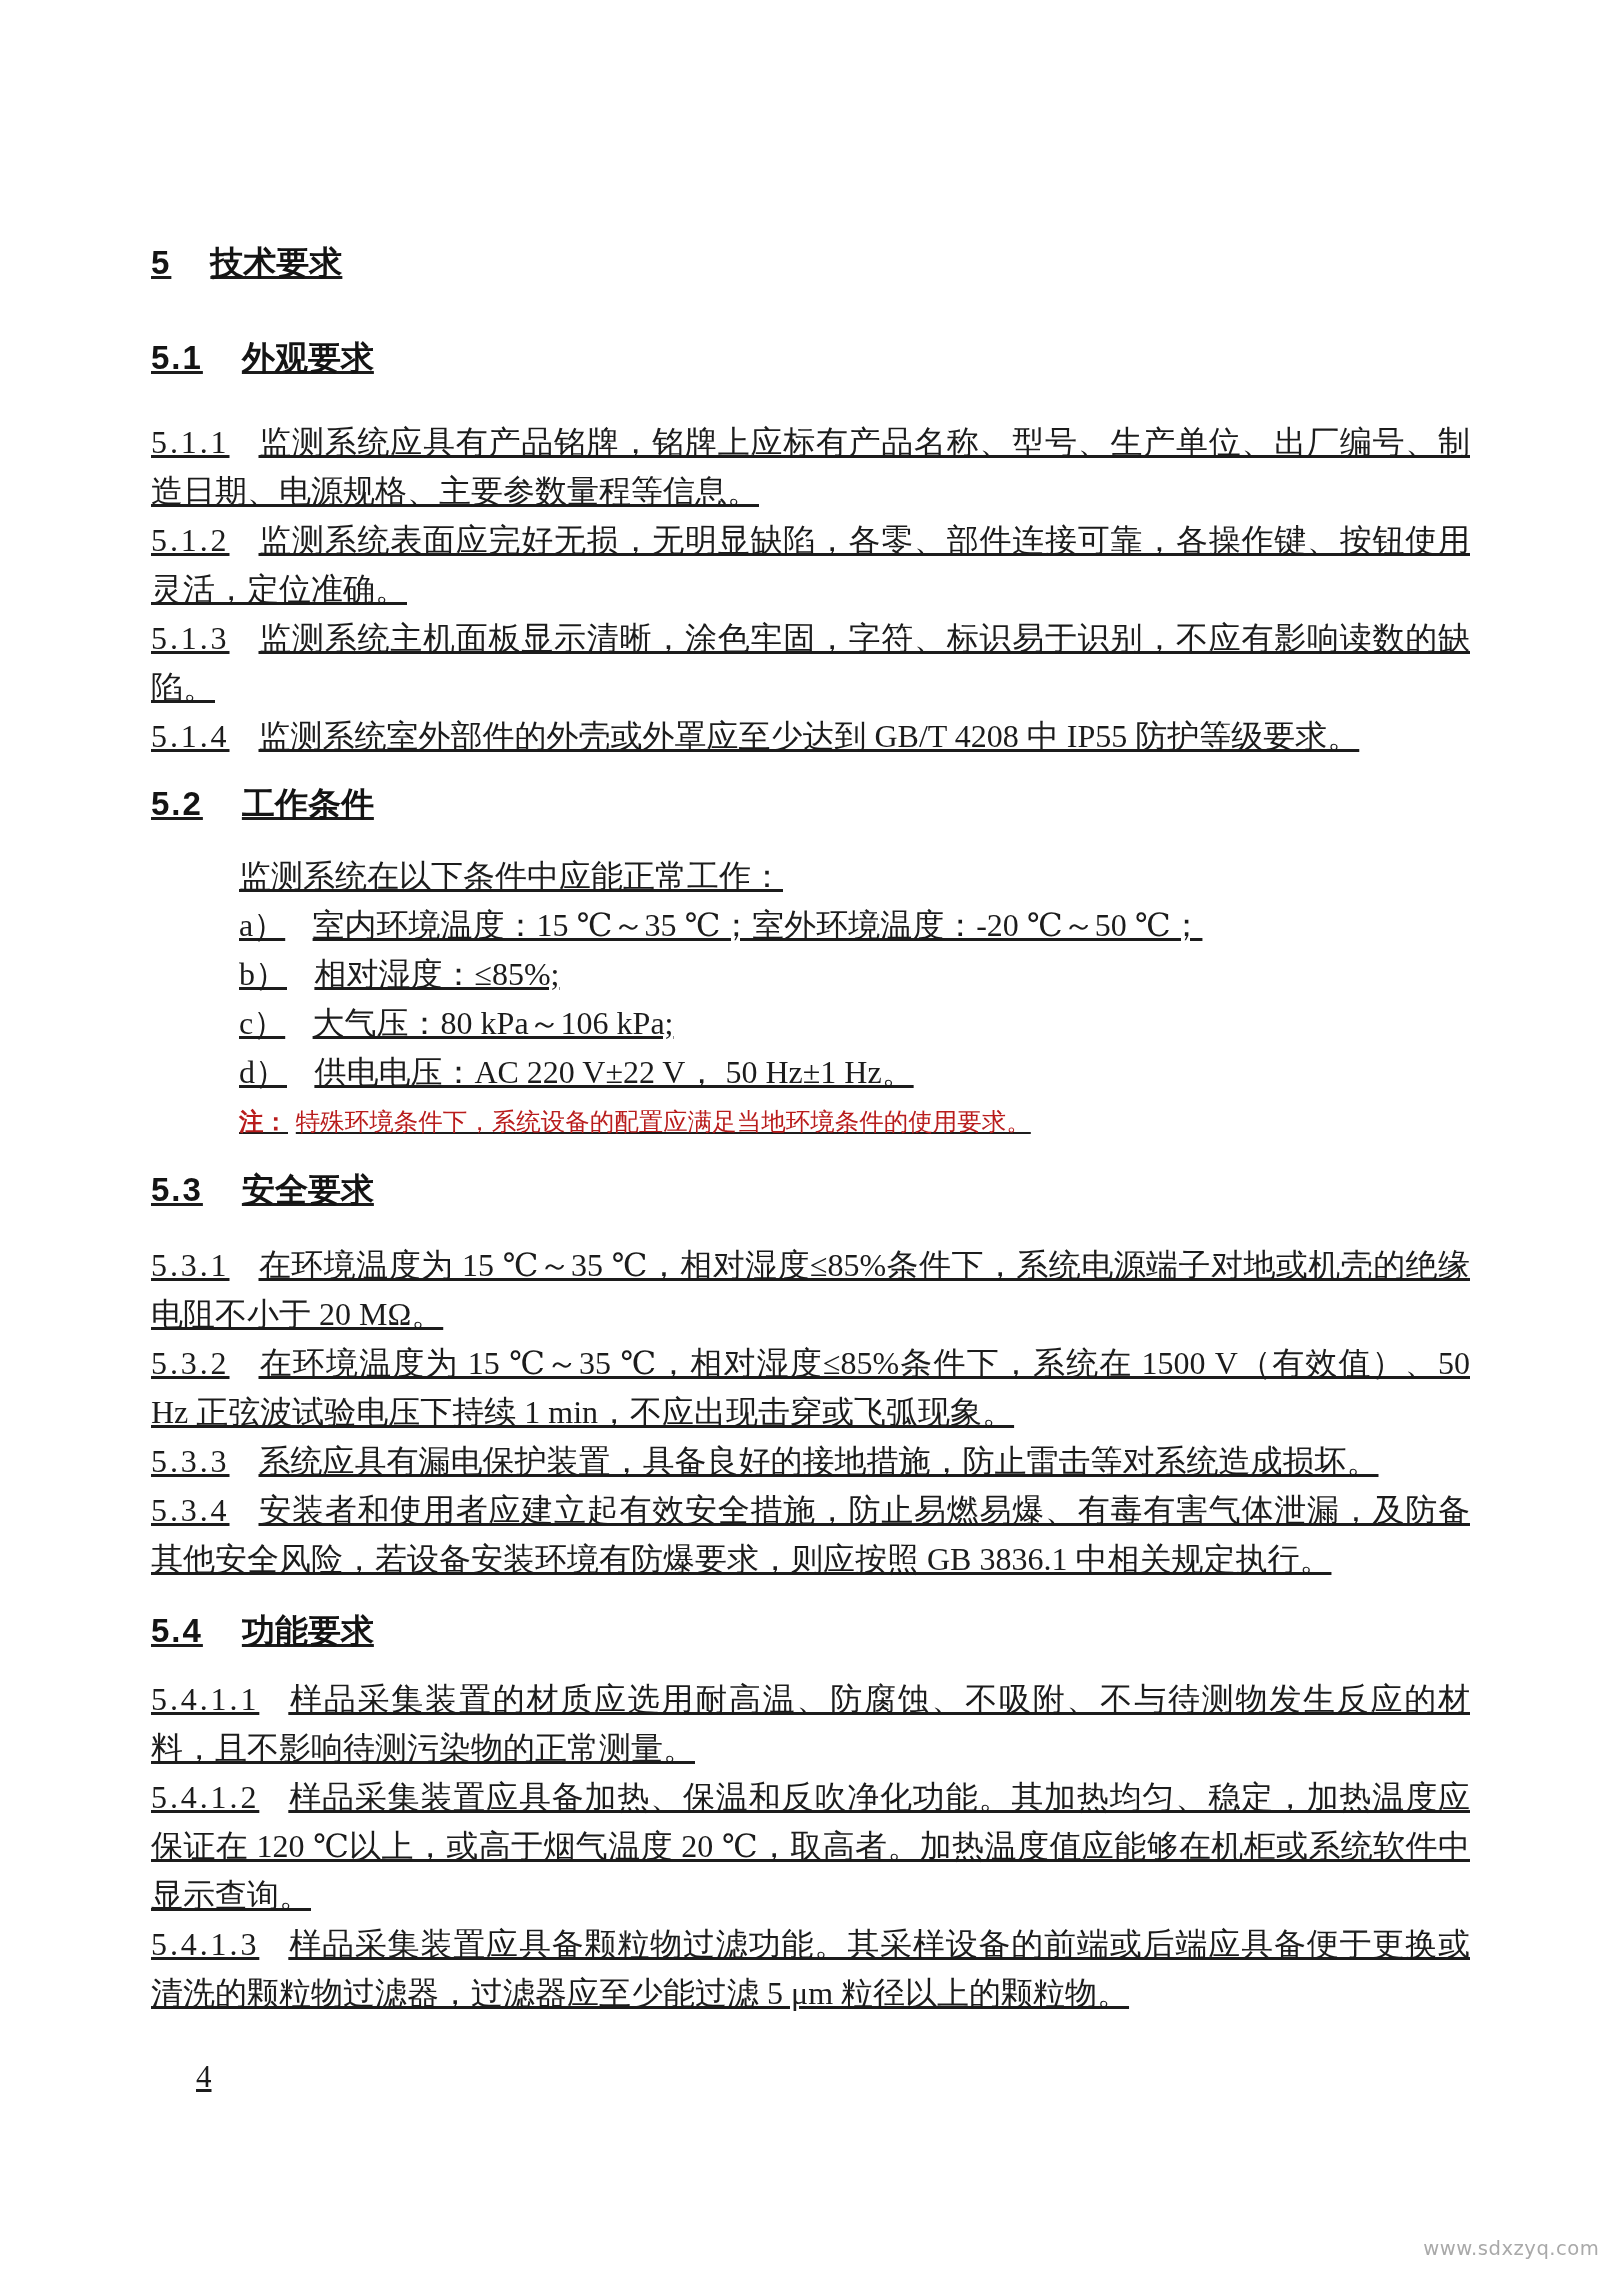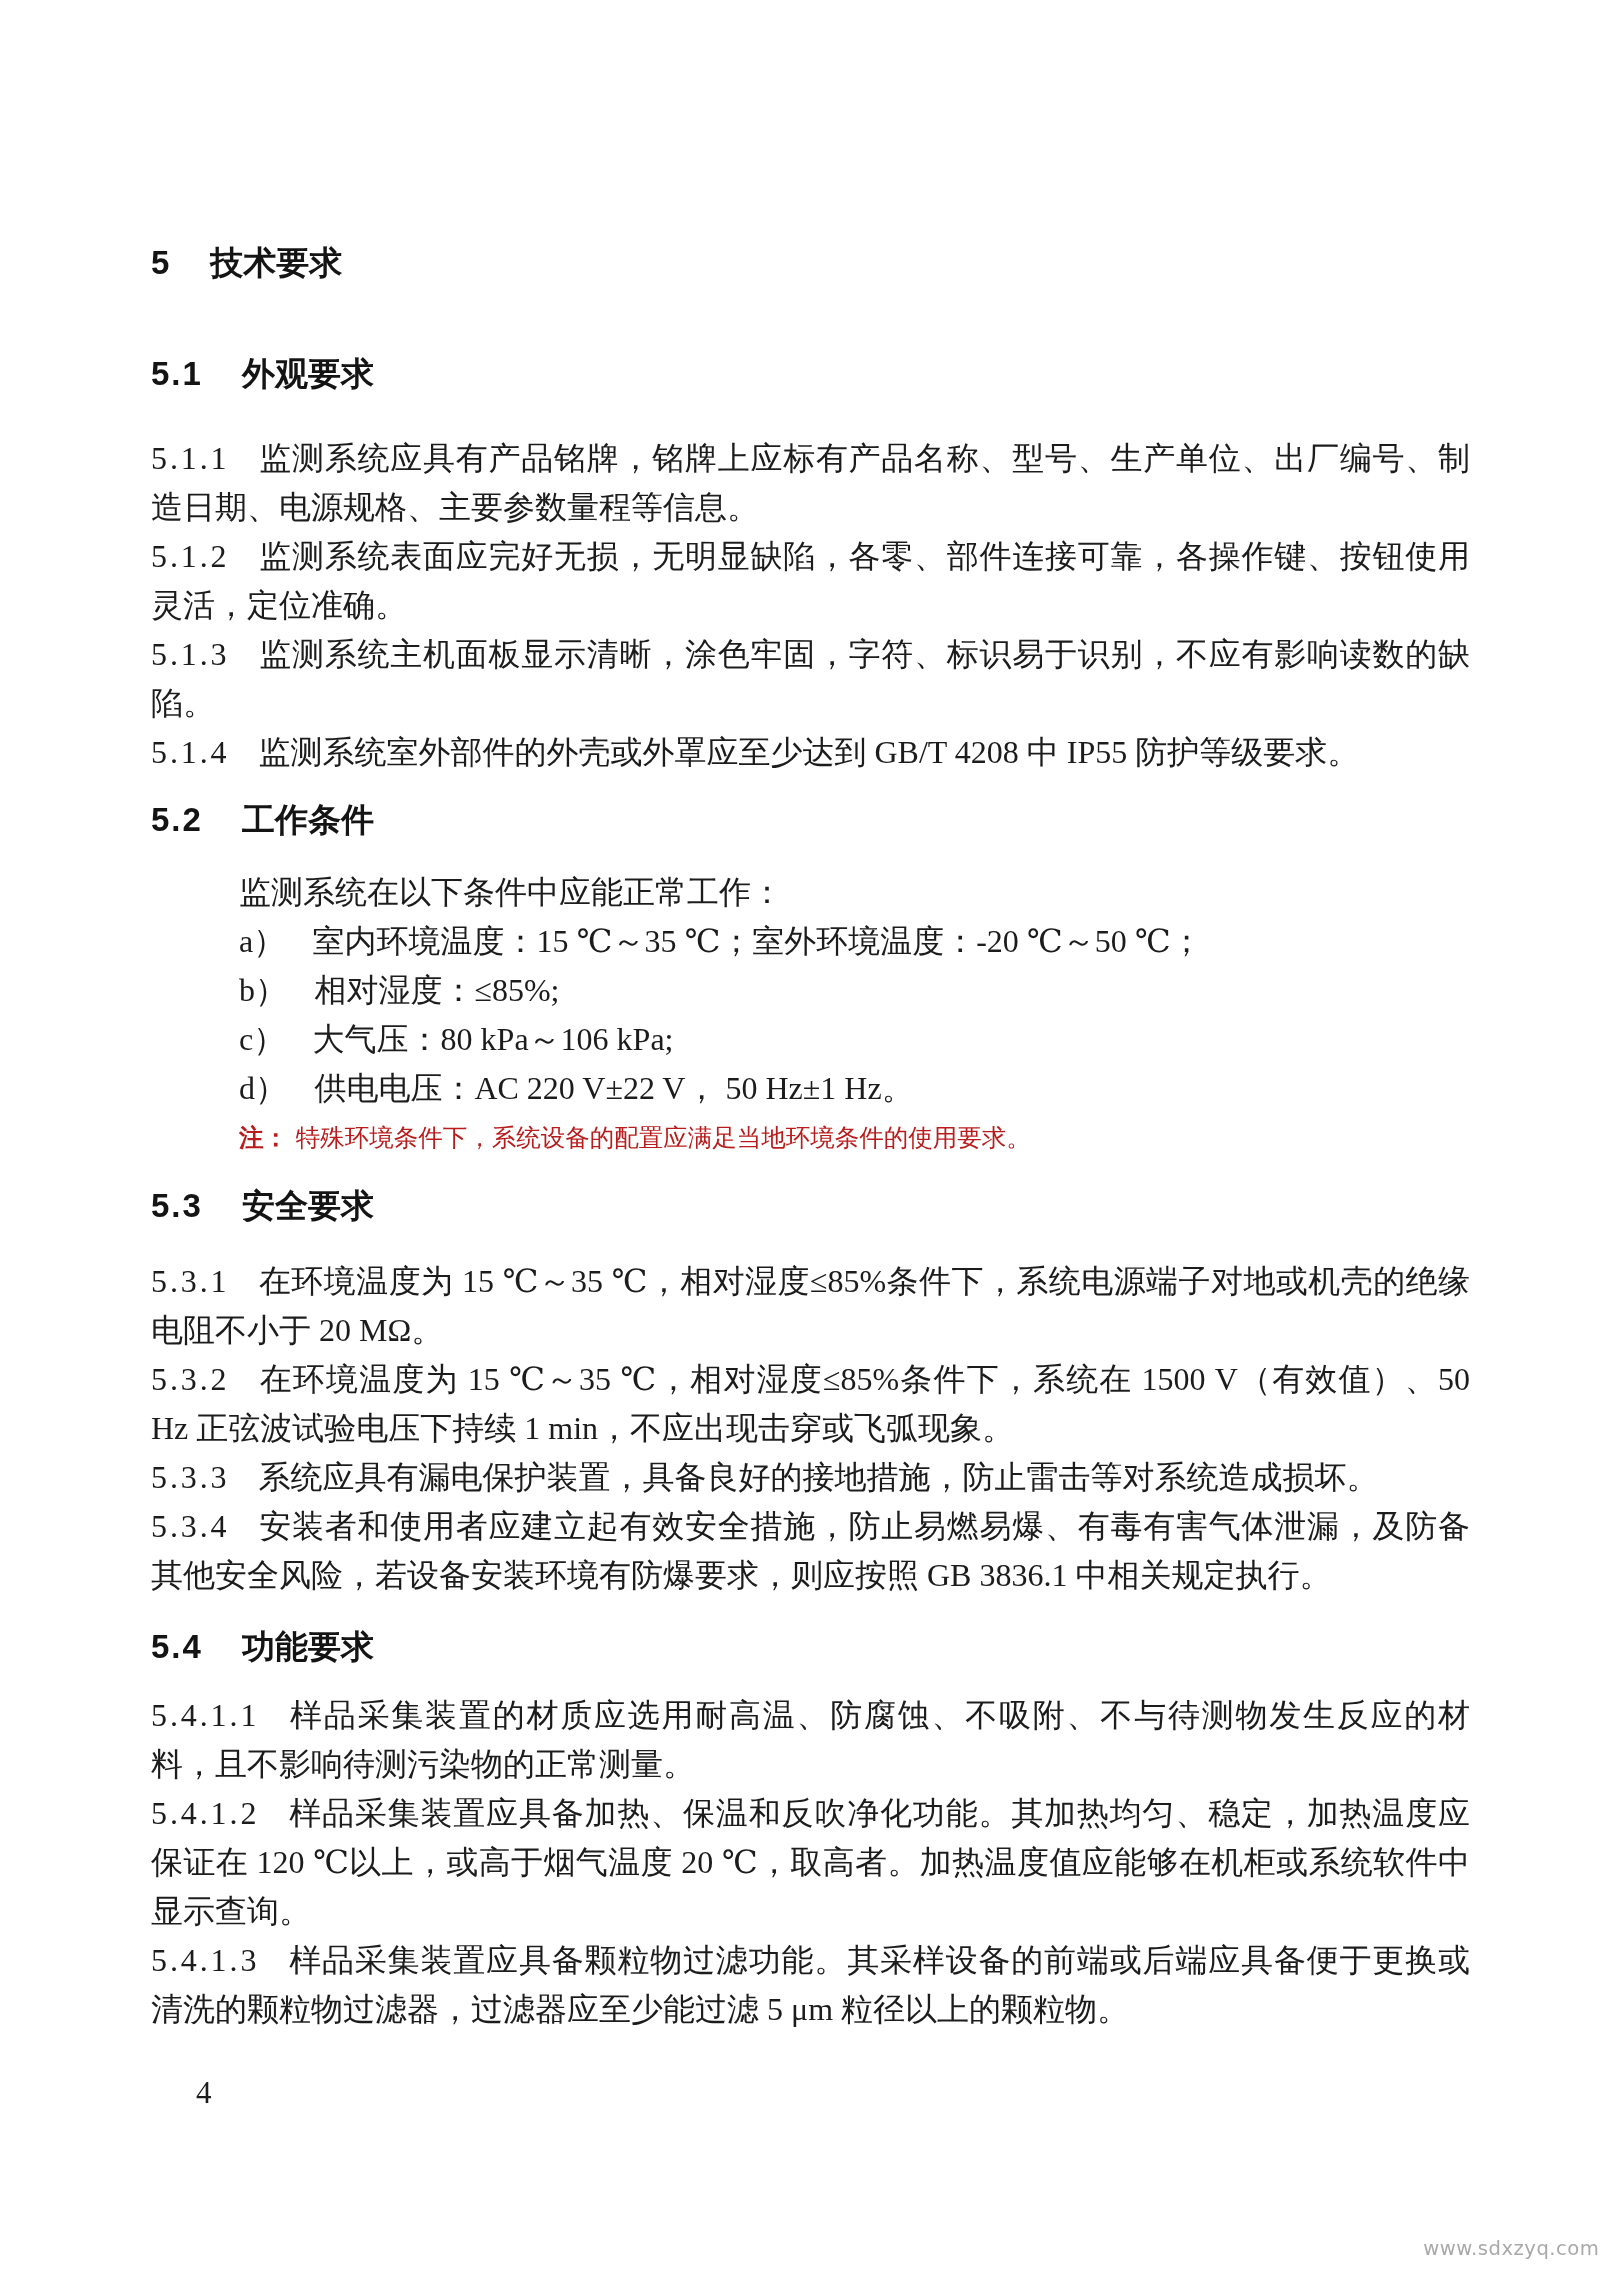--- a/index.html
+++ b/index.html
@@ -5,20 +5,21 @@
   html,body{margin:0;padding:0;background:#ffffff;}
   .page{
     position:relative;
     width:1621px;height:2278px;
     background:#ffffff;
     box-sizing:border-box;
     padding:238px 151px 0 151px;
     font-family:"Liberation Serif","DejaVu Serif",serif;
     color:#1c1c1c;
     overflow:hidden;
+    text-decoration:underline;
   }
   h1,h2,h3{
     font-family:"Liberation Sans","DejaVu Sans",sans-serif;
     font-weight:700;color:#141414;
     font-size:33px;line-height:49px;margin:0;
   }
   .hnum{letter-spacing:2px;margin-right:39px;}
   p{margin:0;}
   .body{
     font-size:32px;line-height:49px;
@@ -26,21 +27,21 @@
     color:#1c1c1c;
   }
   .pnum{letter-spacing:2.9px;margin-right:29px;white-space:nowrap;}
   .indent{padding-left:88px;}
   .li .marker{margin-right:27.4px;white-space:nowrap;}
   .note{
     font-size:24.5px;line-height:45px;
     padding-left:88px;color:#b91c1c;
   }
   .note .note-label{font-weight:700;margin-right:7.8px;}
-  .mt-h2-51{margin-top:62px;}
+  .mt-h2-51{margin-top:46px;}
   .mt-group1{margin-top:36px;}
   .mt-h2-52{margin-top:17.6px;}
   .mt-intro{margin-top:24.5px;}
   .mt-note{margin-top:2px;}
   .mt-h2-53{margin-top:20.6px;}
   .mt-group53{margin-top:27px;}
   .mt-h2-54{margin-top:22.5px;}
   .mt-h3-541{margin-top:19.6px;}
   .mt-group541{margin-top:19.6px;}
   .footer{

